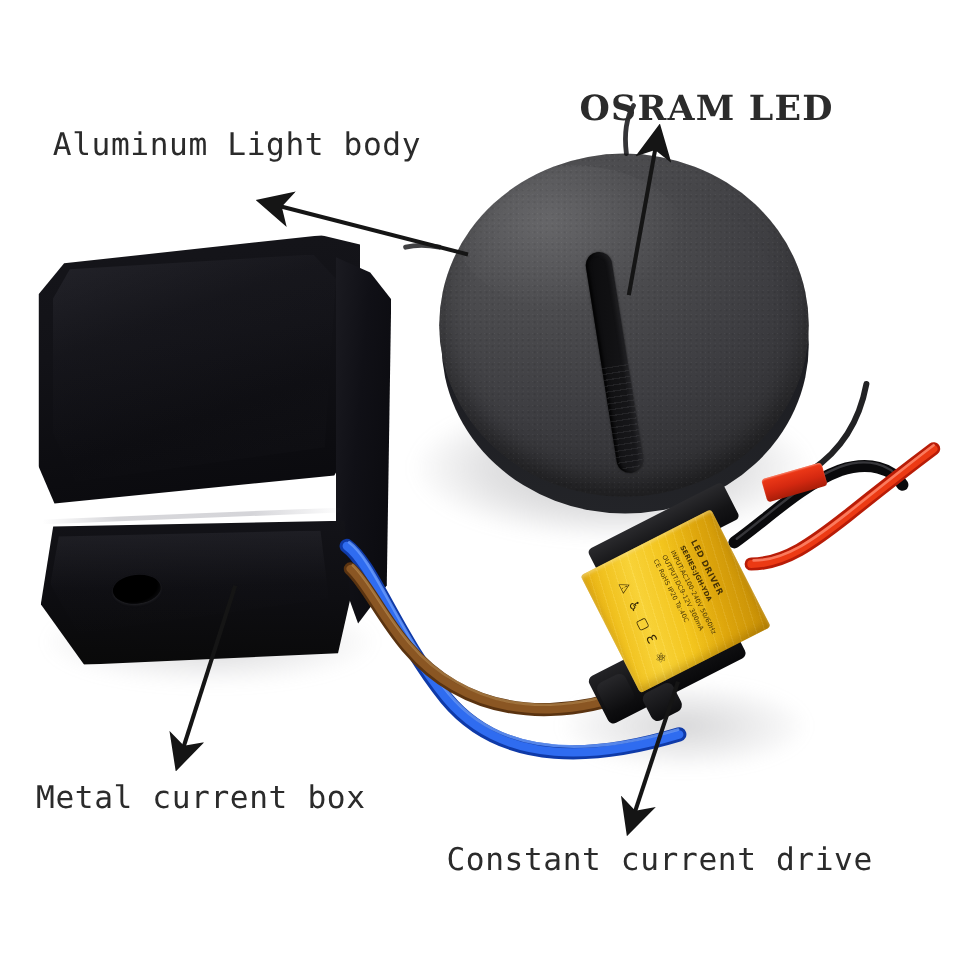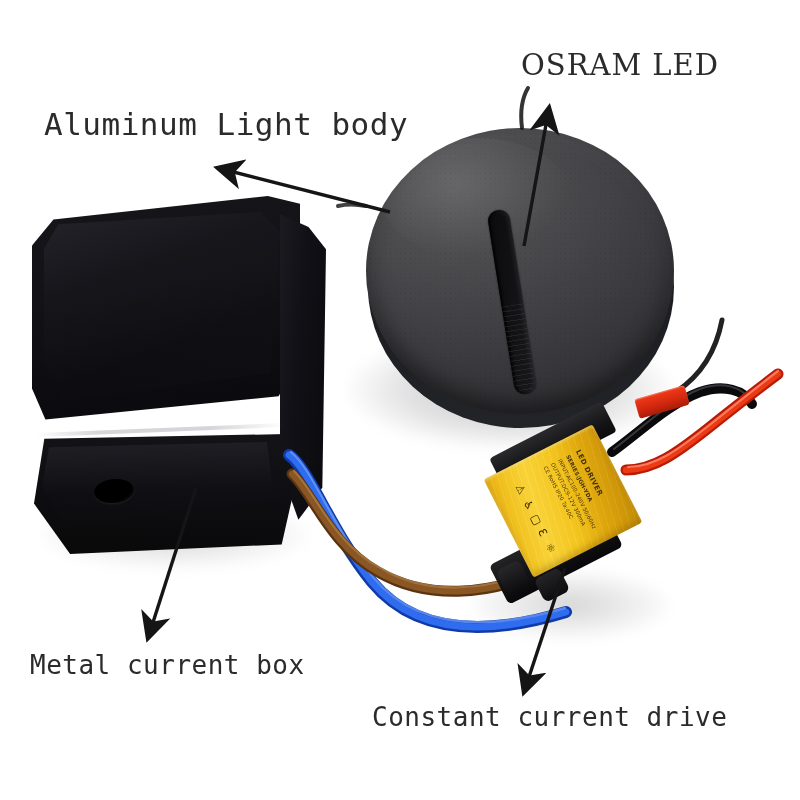--- a/index.html
+++ b/index.html
@@ -24,30 +24,29 @@
     position: absolute;
     color: #2b2b2b;
     white-space: nowrap;
     font-family: "DejaVu Sans Mono", monospace;
     letter-spacing: 0.5px;
     user-select: none;
   }
   #label-aluminum {
     left: 44px;
     top: 106px;
-    font-size: 31px;
+    font-size: 26px;
   }
   #label-osram {
     left: 483px;
-    top: 48px;
+    top: 73px;
     font-size: 29px;
     font-family: "DejaVu Serif", serif;
-    font-weight: 400;
+    font-weight: 700;
     letter-spacing: 1px;
-    margin-left: 38px;
   }
   #label-metal {
     left: 30px;
     top: 650px;
     font-size: 26px;
   }
   #label-drive {
     left: 372px;
     top: 702px;
     font-size: 26px;

